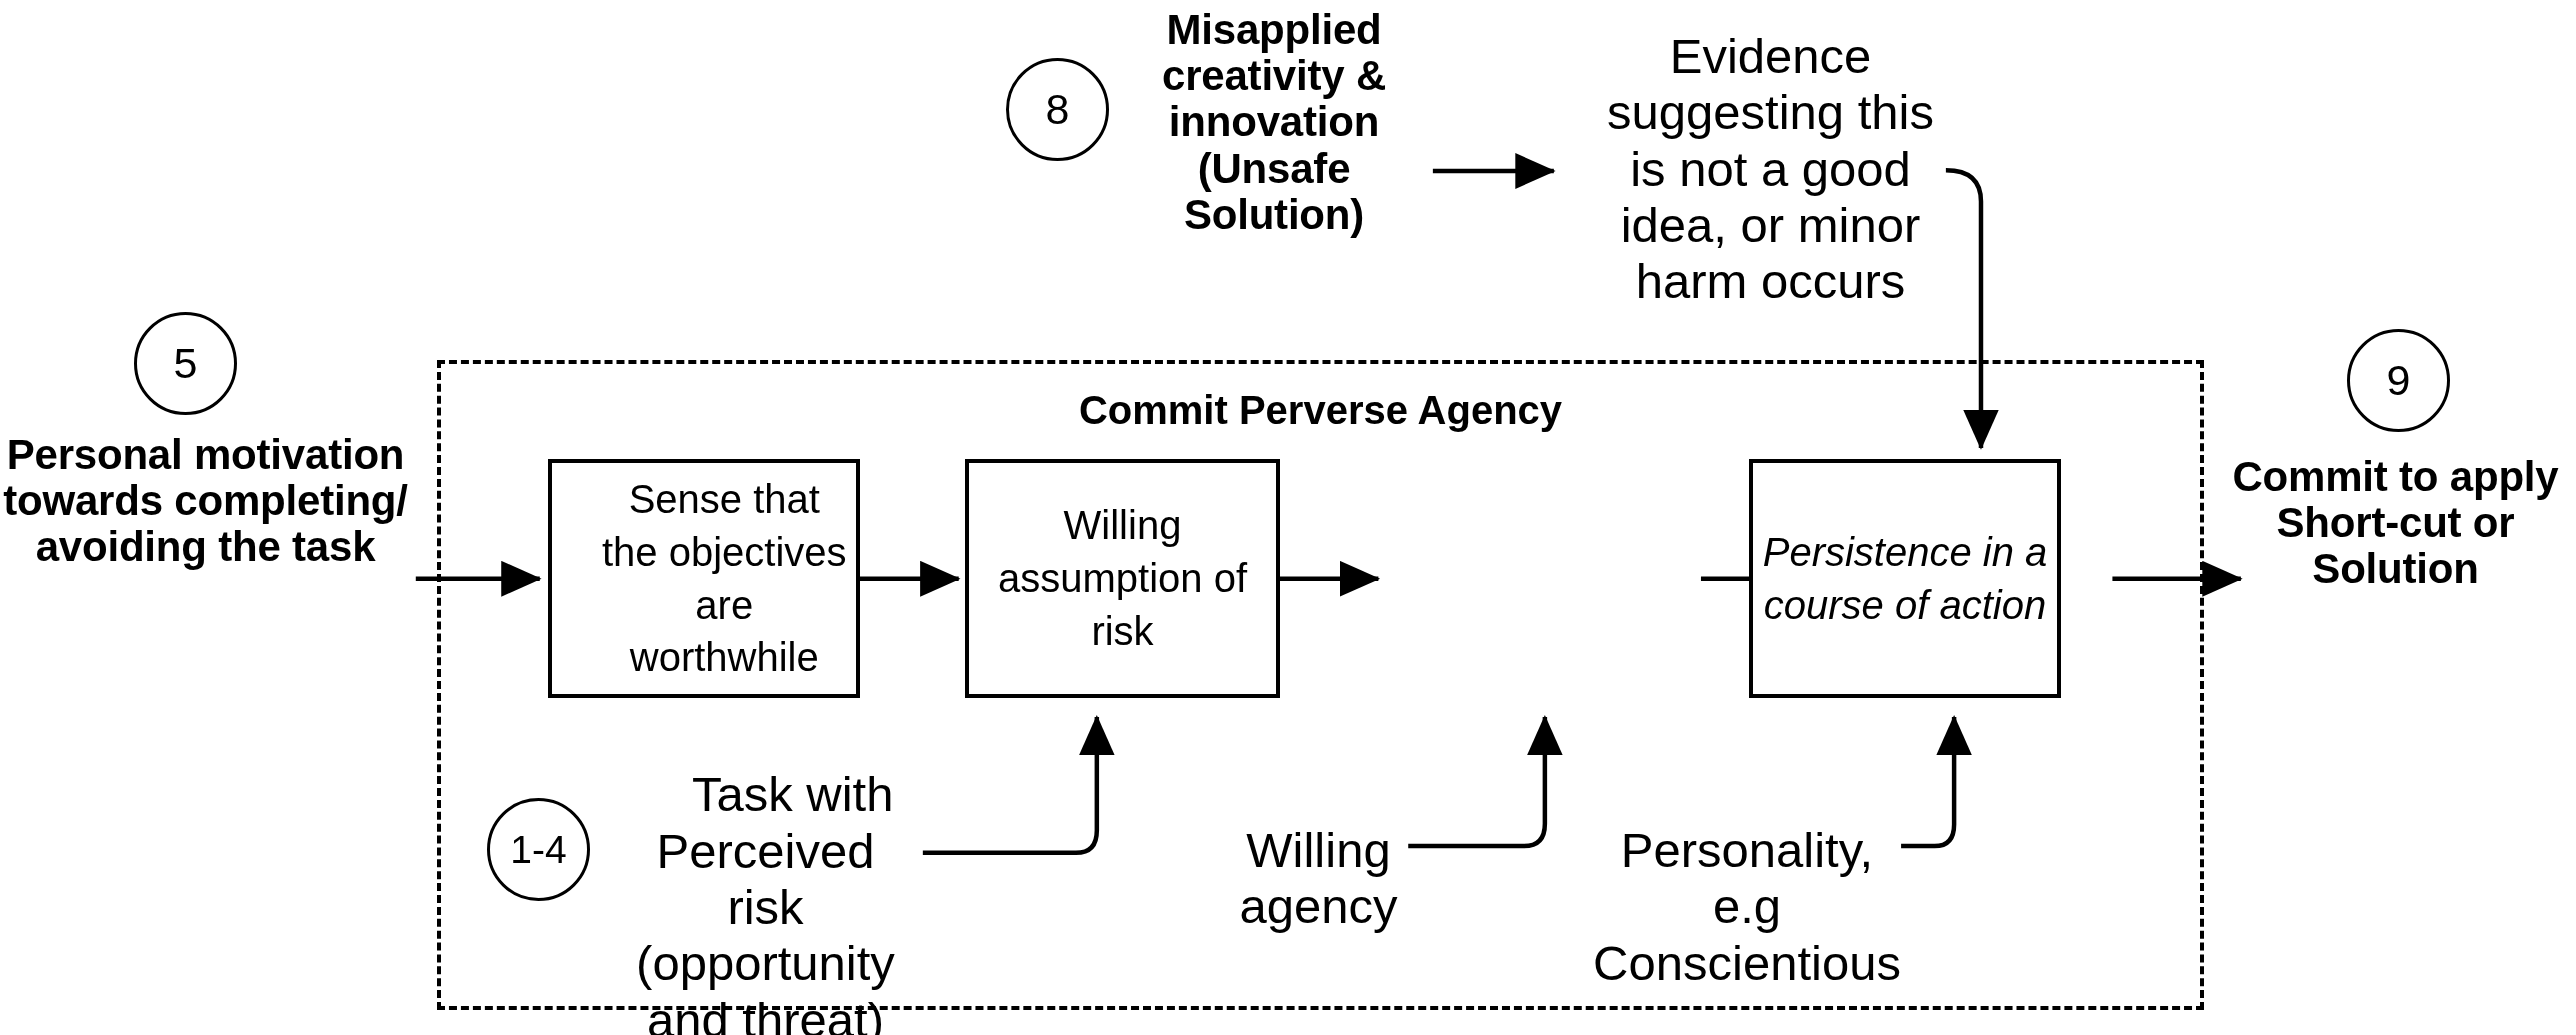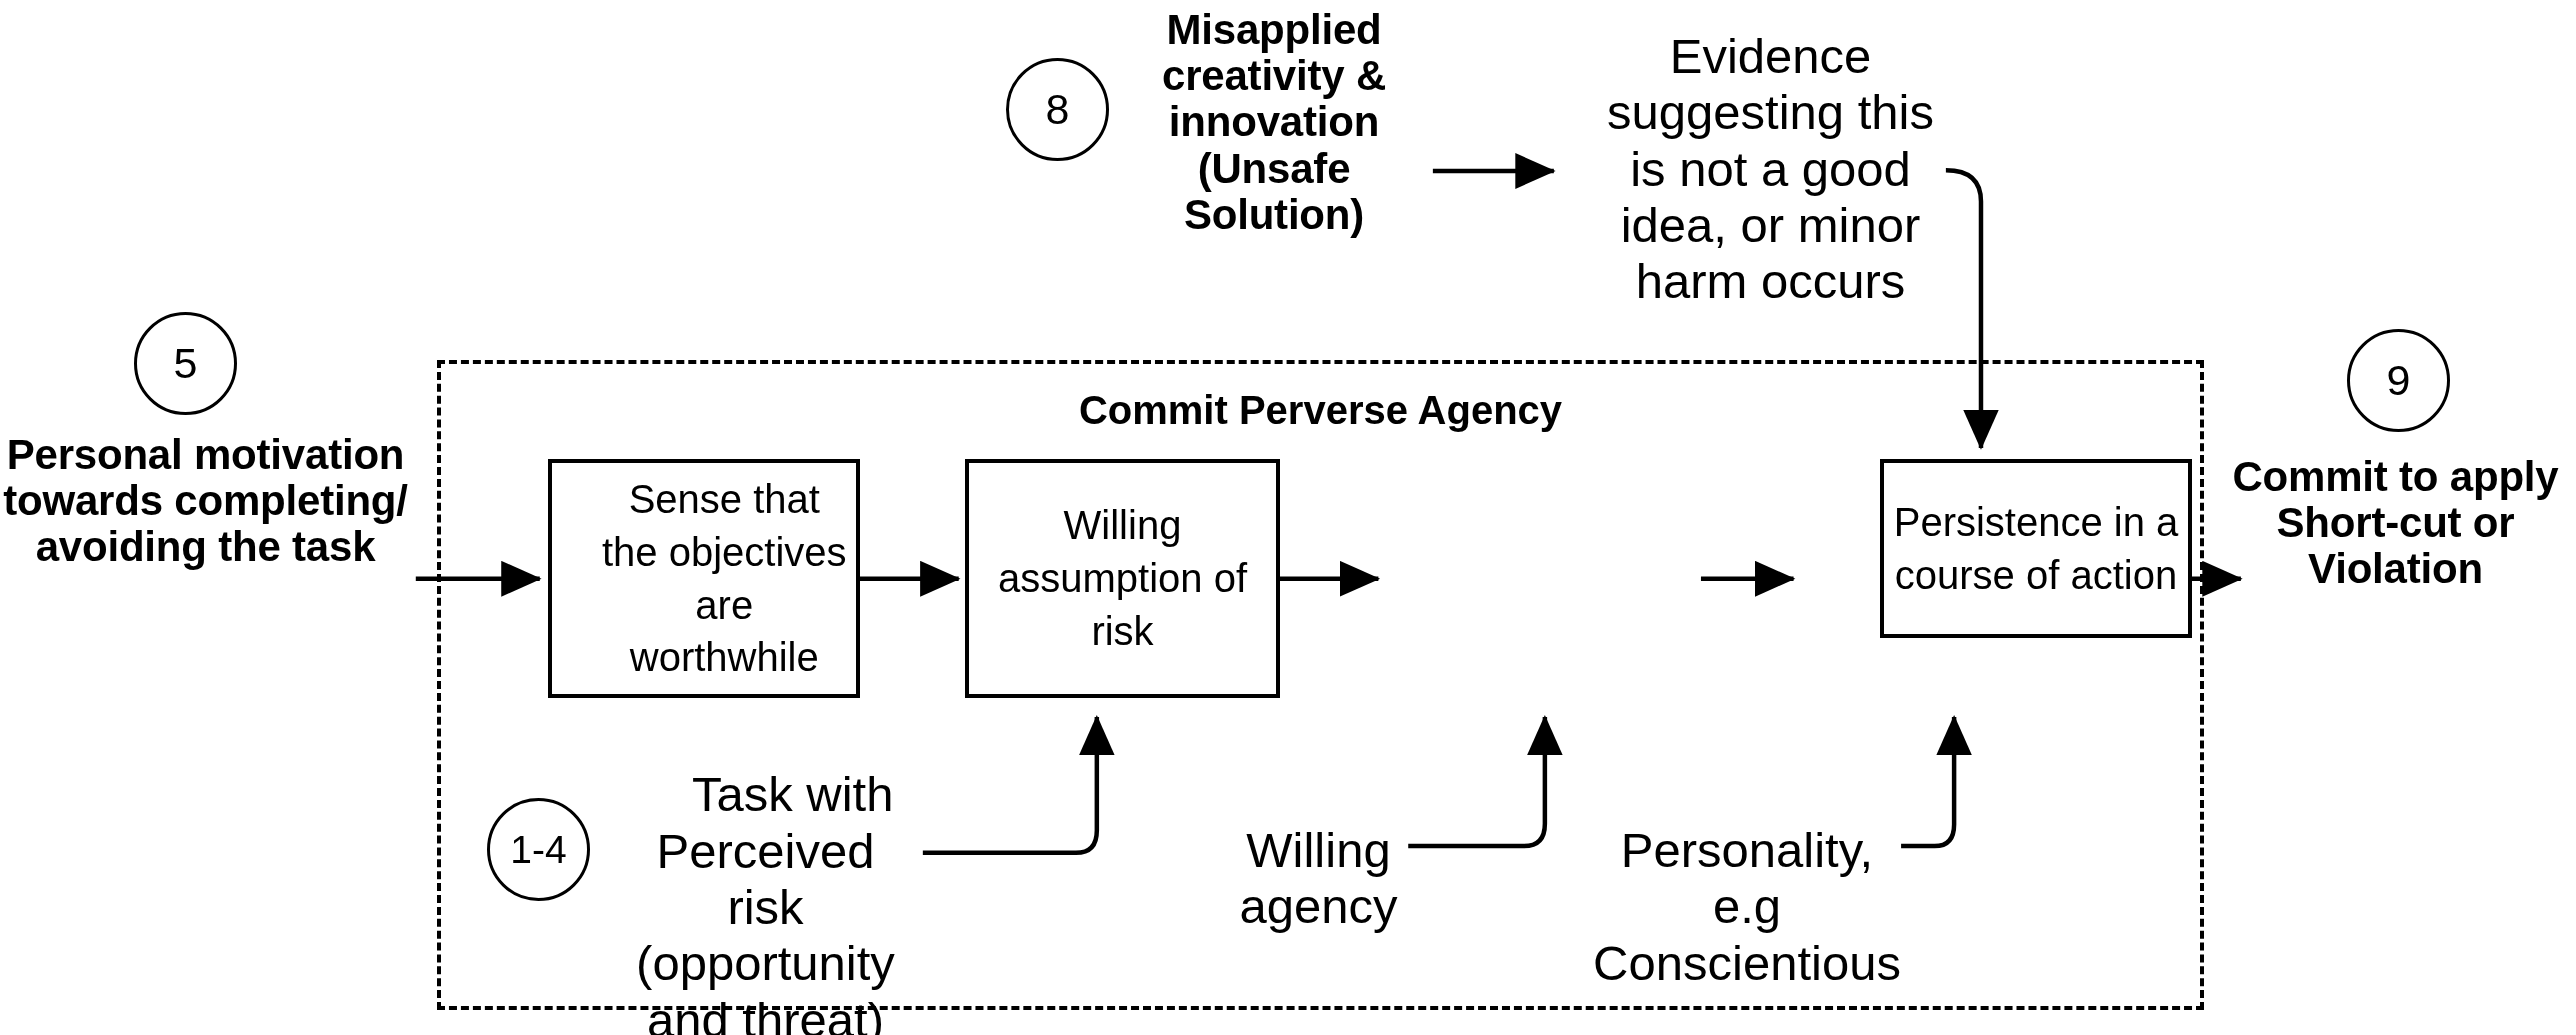--- a/index.html
+++ b/index.html
@@ -73,21 +73,21 @@
 
   <div class="pbox" style="left:548px;top:459px;width:312px;height:239px;padding-left:48px;">
     <span>Sense that the objectives are worthwhile</span>
   </div>
 
   <div class="pbox" style="left:965px;top:459px;width:315px;height:239px;">
     <span>Willing assumption of risk</span>
   </div>
 
 
-  <div class="pbox" style="left:1880px;top:459px;width:312px;height:179px;">
+  <div class="pbox" style="left:1749px;top:459px;width:312px;height:239px;font-style:italic;">
     <span>Persistence in a course of action</span>
   </div>
 
   <div class="circ" style="left:134px;top:312px;width:97px;height:97px;">
     <span>5</span>
   </div>
 
   <div class="circ" style="left:1006px;top:58px;width:97px;height:97px;">
     <span>8</span>
   </div>
@@ -102,21 +102,21 @@
 
   <div class="capbold" style="left:0px;top:432px;width:411px;">
     <span>Personal motivation towards completing/ avoiding the task</span>
   </div>
 
   <div class="capbold" style="left:1106px;top:7px;width:336px;">
     <span>Misapplied creativity &amp; innovation (Unsafe Solution)</span>
   </div>
 
   <div class="capbold" style="left:2215px;top:454px;width:361px;">
-    <span>Commit to apply Short-cut or Violation</span>
+    <span>Commit to apply Short-cut or Solution</span>
   </div>
 
   <div class="capreg" style="left:1606px;top:28px;width:329px;">
     <span>Evidence suggesting this is not a good idea, or minor harm occurs</span>
   </div>
 
   <div class="capreg ws" style="left:605px;top:710px;width:321px;">
     <span>Task with Perceived  risk (opportunity and threat) implications</span>
   </div>
 

